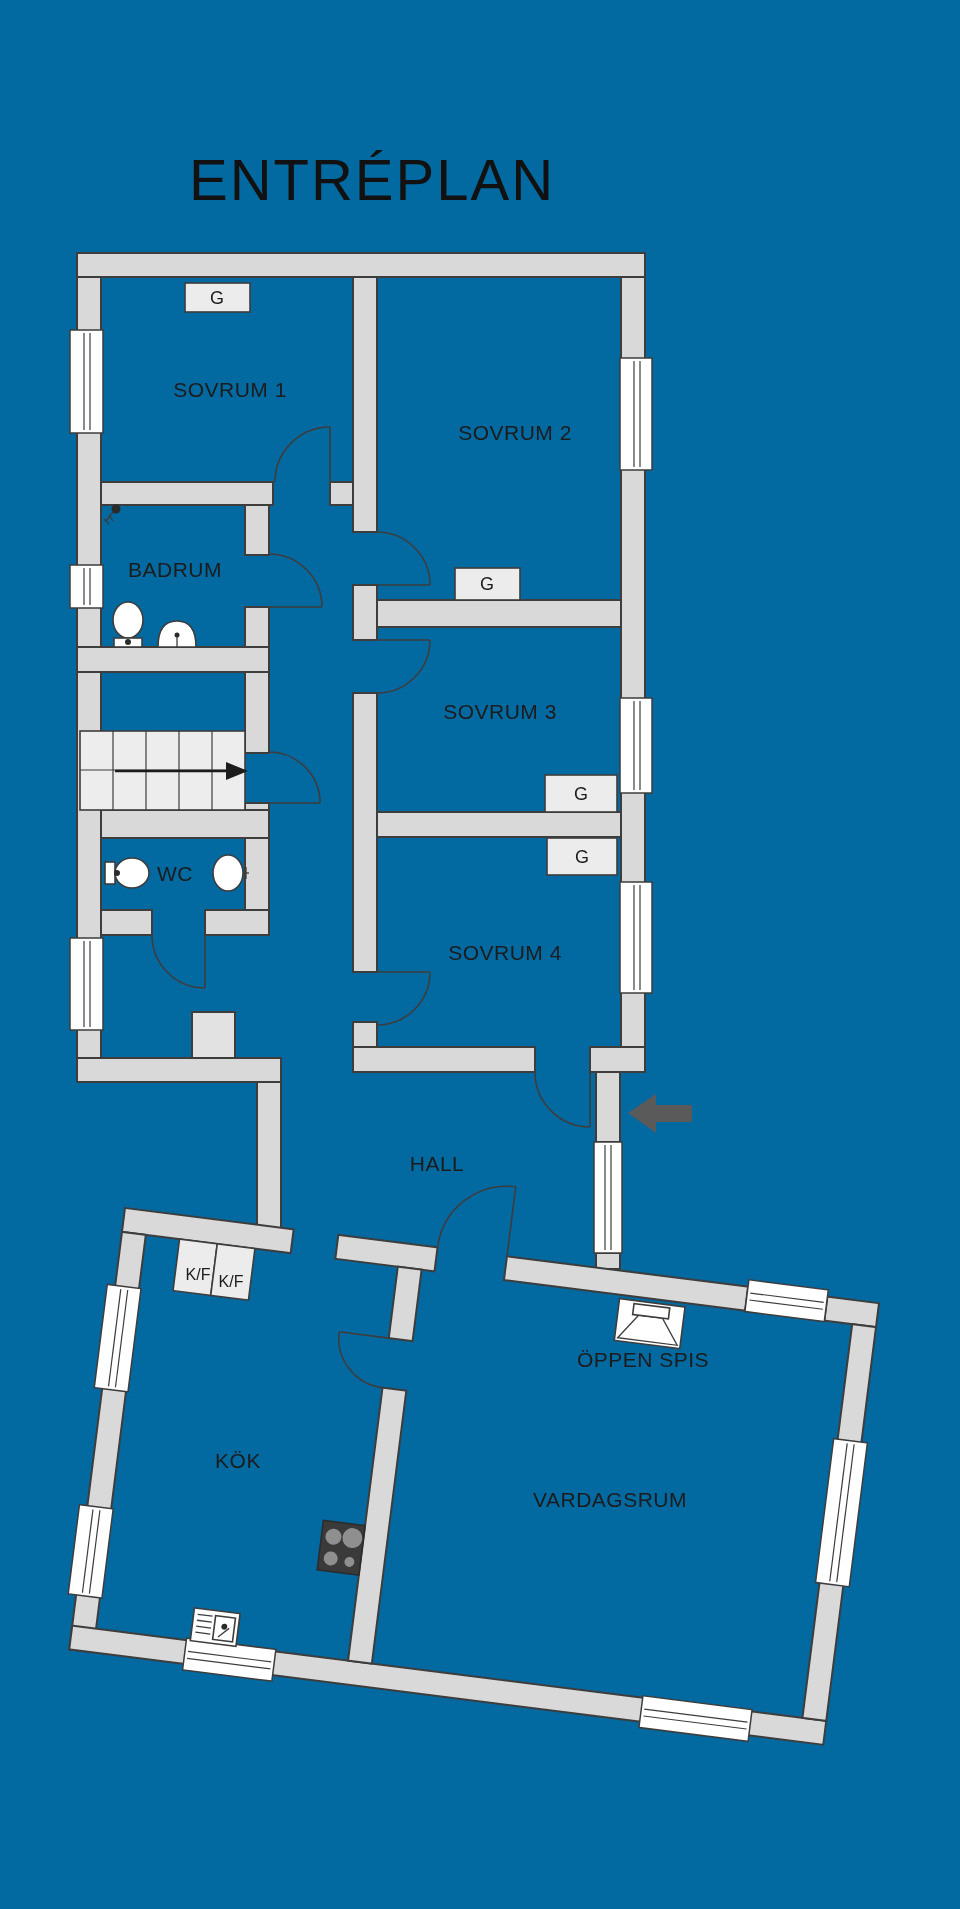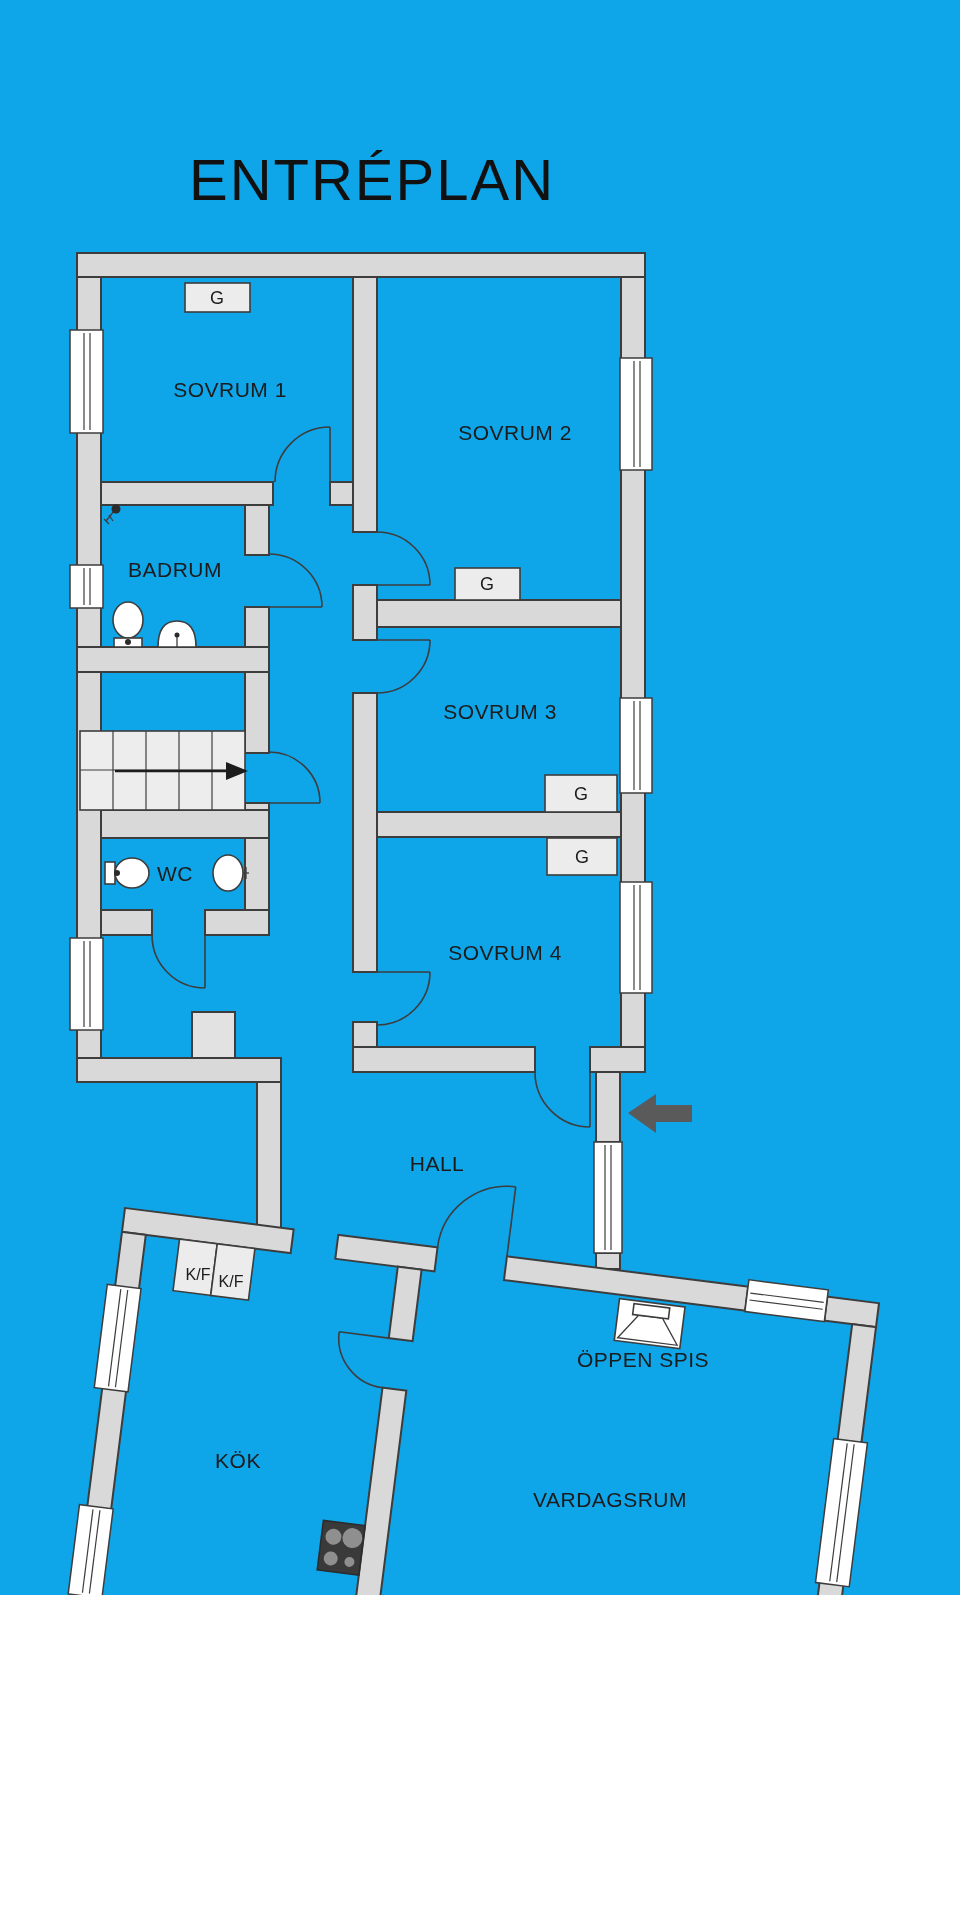--- a/index.html
+++ b/index.html
@@ -1,16 +1,16 @@
 <!DOCTYPE html>
 <html><head>
 <meta charset="utf-8">
 <style>
   html,body{margin:0;padding:0;background:#ffffff;}
-  .page{position:relative;width:960px;height:1595px;background:#0ea5e9;overflow:hidden;
+  .page{position:relative;width:960px;height:1909px;background:#0369a1;overflow:hidden;
         font-family:"Liberation Sans", sans-serif;}
   svg{position:absolute;left:0;top:0;}
   .wall{fill:#d9d9d9;stroke:#3d3d3d;stroke-width:2;}
   .chimney{fill:#e2e2e2;stroke:#3d3d3d;stroke-width:2;}
   .closet{fill:#ececec;stroke:#3d3d3d;stroke-width:1.6;}
   .stairs{fill:#ededed;stroke:#3d3d3d;stroke-width:1.6;}
   .stairline{stroke:#3d3d3d;stroke-width:1.2;fill:none;}
   .win{fill:#ffffff;stroke:#3d3d3d;stroke-width:1.5;}
   .winline{stroke:#3d3d3d;stroke-width:1.2;fill:none;}
   .door{stroke:#3d3d3d;stroke-width:1.6;fill:none;}

